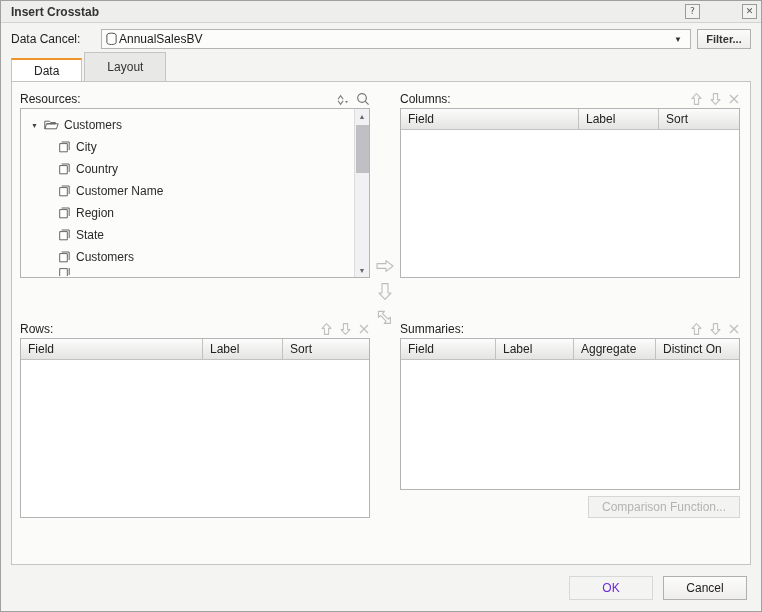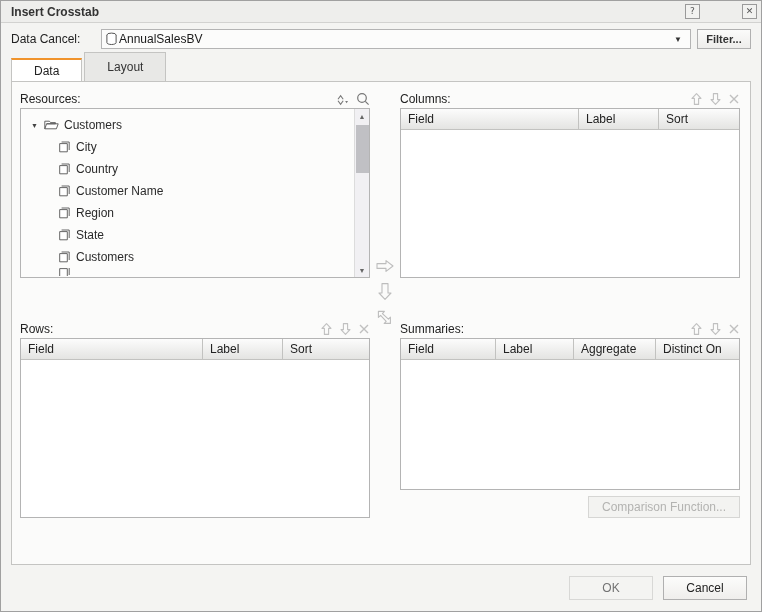--- a/index.html
+++ b/index.html
@@ -242,21 +242,21 @@
   }
   .fbtn {
     width: 84px; height: 24px;
     border: 1px solid #b0b0b0;
     background: linear-gradient(#fcfcfb,#efeeec);
     font-size: 12px; color: #222;
     display: flex; align-items: center; justify-content: center;
     cursor: pointer;
   }
   .fbtn.disabled {
-    color: #737373;
+    color: #6d28d9;
     border-color: #d8d8d6;
     background: #f4f4f2;
     text-align: center;
   }
 </style>
 </head>
 <body>
 
 <div class="dialog">
 

